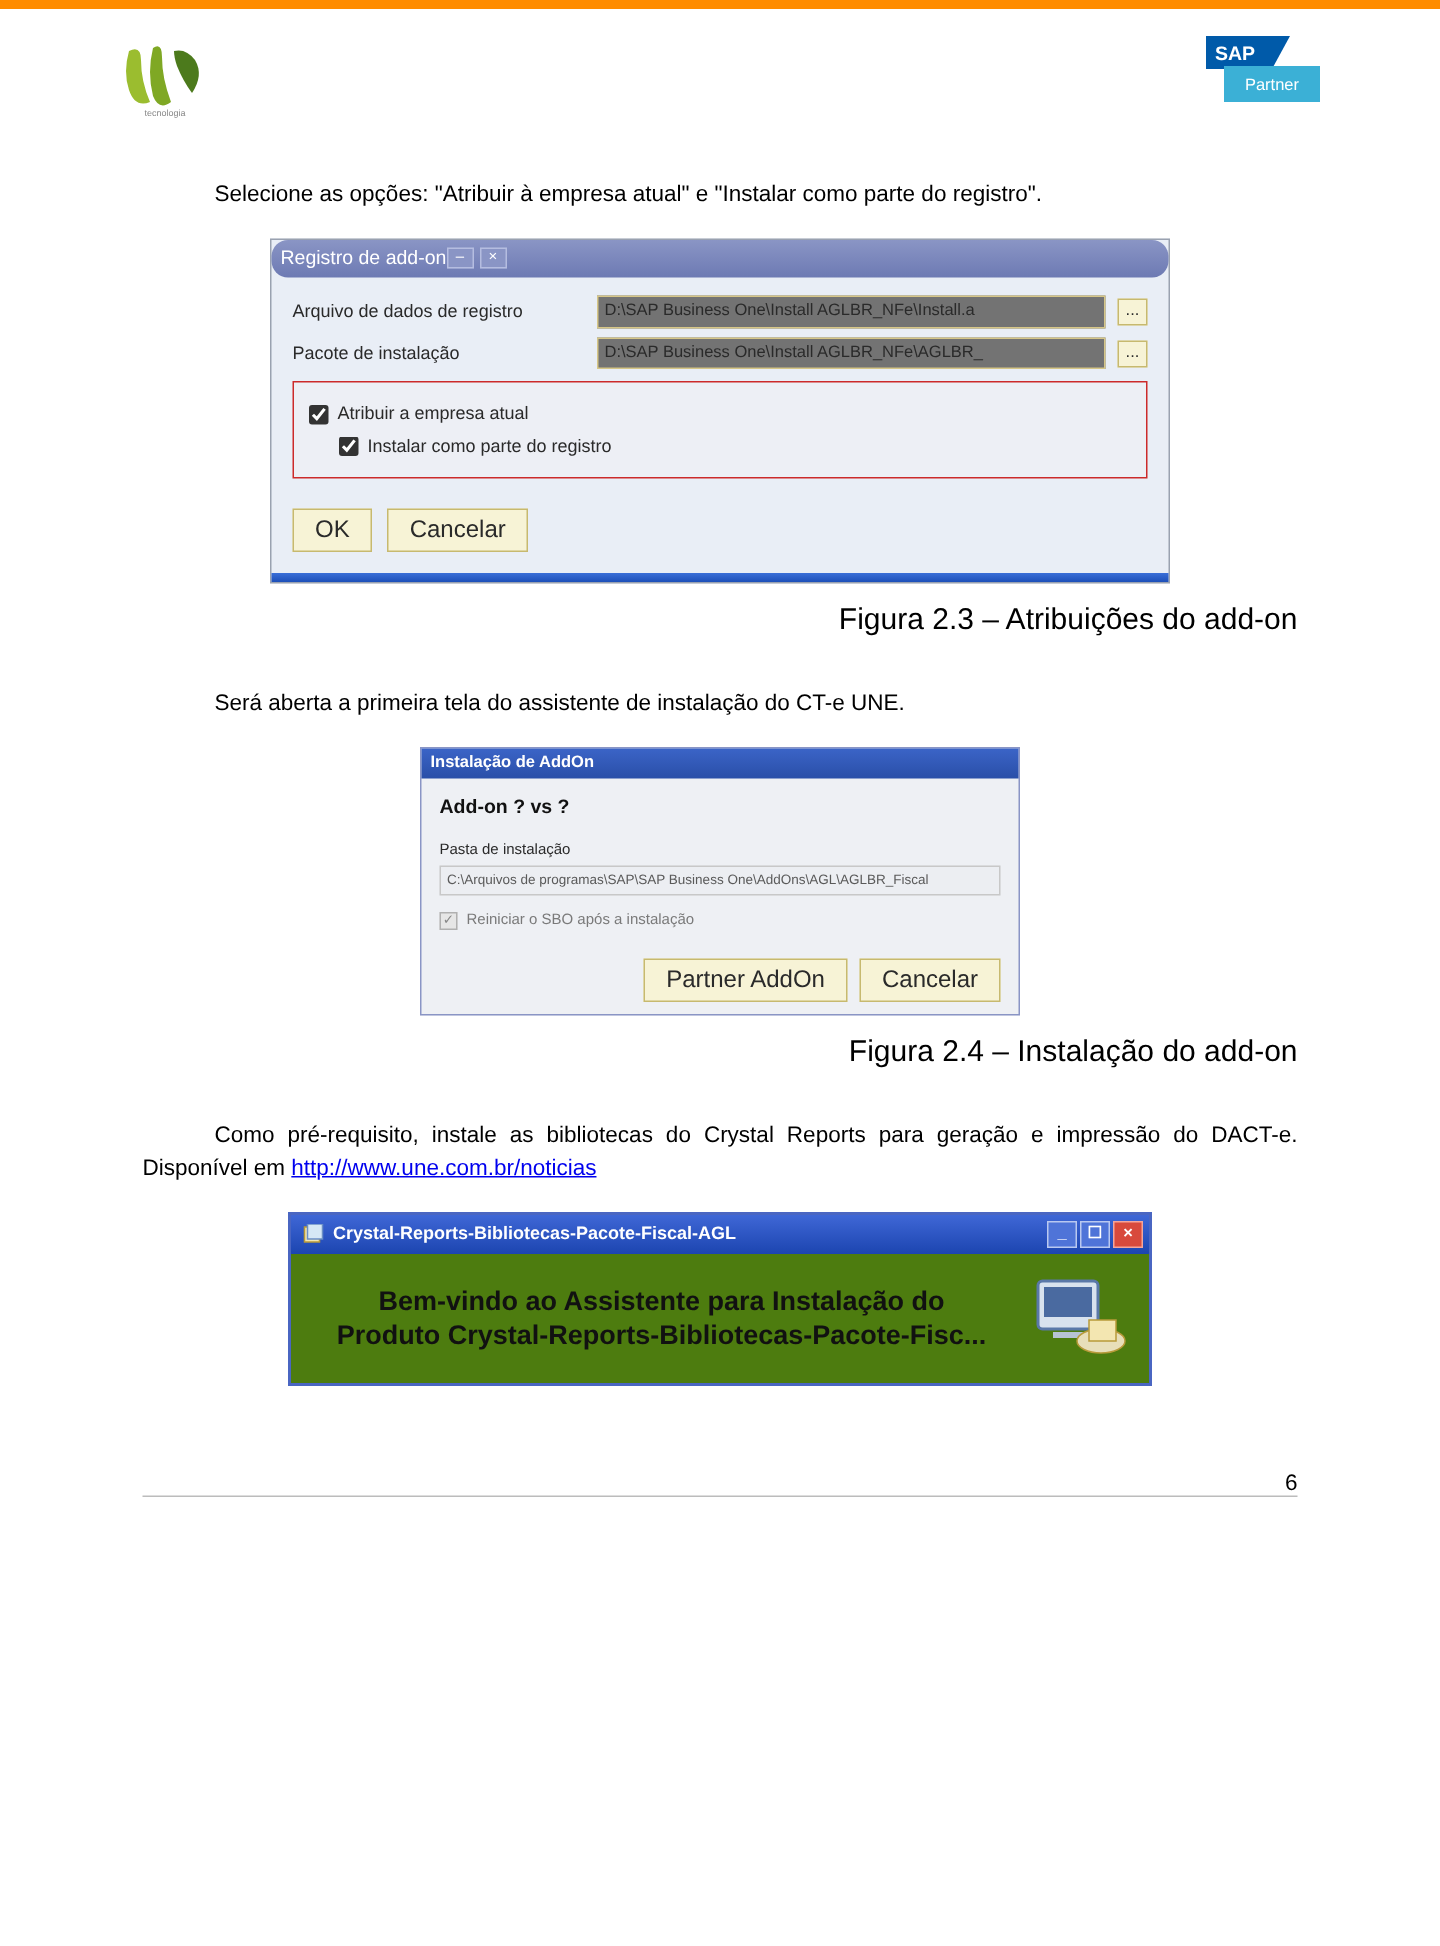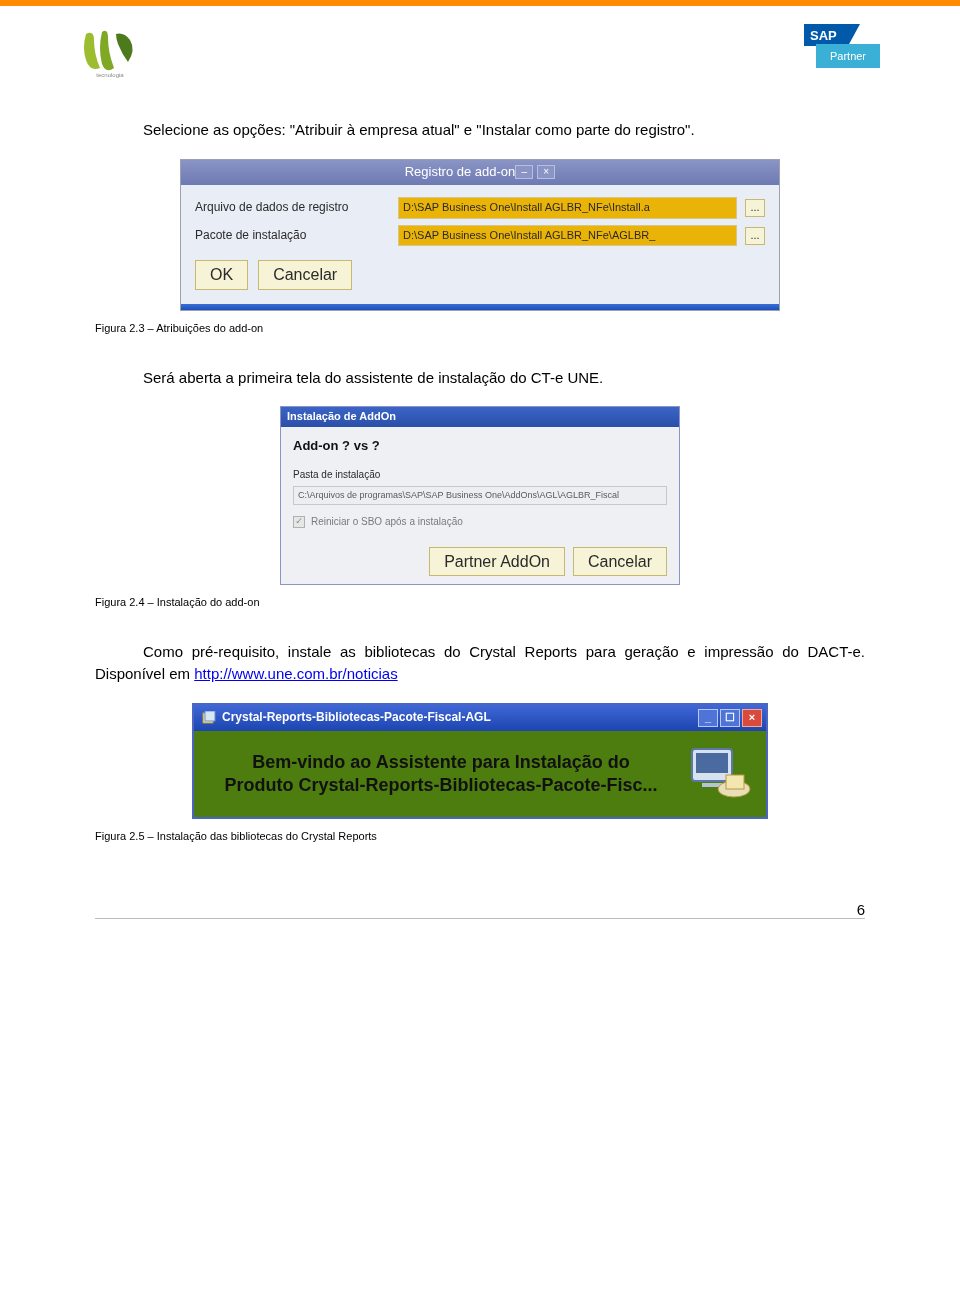--- a/index.html
+++ b/index.html
@@ -6,31 +6,31 @@
   html, body { width: 960px; font-family: Arial, Helvetica, sans-serif; background: #fff; color: #000; }
   .top-bar { height: 6px; background: #ff8c00; margin-bottom: 18px; }
   .header { display: flex; justify-content: space-between; align-items: flex-start; padding: 0 80px 10px 80px; }
   .logo-une { width: 60px; height: 55px; position: relative; }
   .logo-une svg { width: 100%; height: 100%; }
   .logo-sap { width: 76px; height: 48px; }
   .logo-sap svg { width: 100%; height: 100%; }
   .content { padding: 20px 95px 0 95px; font-size: 15px; line-height: 1.45; }
   .para { margin: 10px 0 18px 0; text-align: justify; }
   .para-indent { text-indent: 48px; }
-  .caption { text-align: left; font-size: 11px; margin: 10px 0 30px 0; }
+  .caption { text-align: right; font-size: 20px; margin: 10px 0 30px 0; }
   .link { color: #0000ee; text-decoration: underline; }
   
   .dialog1 { width: 600px; margin: 0 auto 6px auto; border: 1px solid #9aa2b0; background: #e9eef6; font-size: 12px; color: #2a2a2a; }
-  .dialog1 .titlebar { background: linear-gradient(#8a95c5, #6d7ab3); color: #fff; padding: 3px 6px; display: flex; align-items: center; justify-content: center; font-size: 13px; }
+  .dialog1 .titlebar { background: linear-gradient(#8a95c5, #6d7ab3); color: #fff; padding: 3px 6px; display: flex; align-items: center; justify-content: flex-start; font-size: 13px; border-radius: 11px; }
   .dialog1 .titlebar .winbtns { display: flex; gap: 4px; }
   .dialog1 .titlebar .winbtn { width: 18px; height: 14px; background: #8a95c5; border: 1px solid #b5bde0; display: flex; align-items: center; justify-content: center; font-size: 10px; color: #fff; }
   .dialog1 .body { padding: 12px 14px 4px 14px; }
   .dialog1 .row { display: flex; align-items: center; margin-bottom: 6px; gap: 8px; }
   .dialog1 .row .lbl { width: 195px; }
-  .dialog1 .row .val { flex: 1; background: #eab308; border: 1px solid #d6c687; padding: 2px 4px; font-size: 11px; white-space: nowrap; overflow: hidden; text-overflow: ellipsis; }
+  .dialog1 .row .val { flex: 1; background: #737373; border: 1px solid #d6c687; padding: 2px 4px; font-size: 11px; white-space: nowrap; overflow: hidden; text-overflow: ellipsis; }
   .dialog1 .row .browse { width: 20px; height: 18px; background: #f7f3d6; border: 1px solid #c7b96f; display: flex; align-items: center; justify-content: center; font-size: 11px; }
   .dialog1 .chkgroup { border: 1px solid #cc2a2a; padding: 8px 10px; margin: 8px 0 12px 0; background: #edeff5; }
   .dialog1 .chkline { display: flex; align-items: center; gap: 6px; margin: 4px 0; }
   .dialog1 .chkline.sub { margin-left: 20px; }
   .dialog1 .chk { width: 13px; height: 13px; accent-color: #333; }
   .dialog1 .buttons { display: flex; gap: 10px; padding: 8px 0 10px 0; }
   .dialog1 .btn, .dialog2 .btn { background: #f7f3d6; border: 1px solid #c7b96f; padding: 2px 14px; font-size: 16px; }
   .dialog1 .footer-strip { height: 6px; background: linear-gradient(#3a6fd8, #1d4fb8); }
   
   .dialog2 { width: 400px; margin: 0 auto 6px auto; border: 1px solid #8a95c5; background: #eef0f4; font-size: 11px; color: #2a2a2a; }
@@ -98,20 +98,30 @@
       <div class="row">
         <div class="lbl">Arquivo de dados de registro</div>
         <div class="val">D:\SAP Business One\Install AGLBR_NFe\Install.a</div>
         <div class="browse">...</div>
       </div>
       <div class="row">
         <div class="lbl">Pacote de instalação</div>
         <div class="val">D:\SAP Business One\Install AGLBR_NFe\AGLBR_</div>
         <div class="browse">...</div>
       </div>
+      <div class="chkgroup">
+        <div class="chkline">
+          <input type="checkbox" class="chk" checked="" style="">
+          <span>Atribuir a empresa atual</span>
+        </div>
+        <div class="chkline sub">
+          <input type="checkbox" class="chk" checked="" style="">
+          <span>Instalar como parte do registro</span>
+        </div>
+      </div>
       <div class="buttons">
         <div class="btn">OK</div>
         <div class="btn">Cancelar</div>
       </div>
     </div>
     <div class="footer-strip"></div>
   </div>
 
   <p class="caption">Figura 2.3 – Atribuições do add-on</p>
 
@@ -167,20 +177,19 @@
           <rect x="4" y="4" width="40" height="32" rx="3" fill="#d8e2ee" stroke="#5a78a8" stroke-width="2"></rect>
           <rect x="8" y="8" width="32" height="20" fill="#4a6aa0"></rect>
           <rect x="14" y="38" width="20" height="4" fill="#b7c3d4"></rect>
           <ellipse cx="46" cy="44" rx="16" ry="8" fill="#e8dfba" stroke="#b89a3a"></ellipse>
           <rect x="38" y="30" width="18" height="14" fill="#f3e6b1" stroke="#b89a3a"></rect>
         </svg>
       </div>
     </div>
   </div>
 
-  <p class="caption">Figura 2.5 – Instalação das bibliotecas do Crystal Reports</p>
 
 </div>
 
 <div class="page-footer">
   <div class="num">6</div>
   <div class="line"></div>
 </div>
 
 </body></html>

